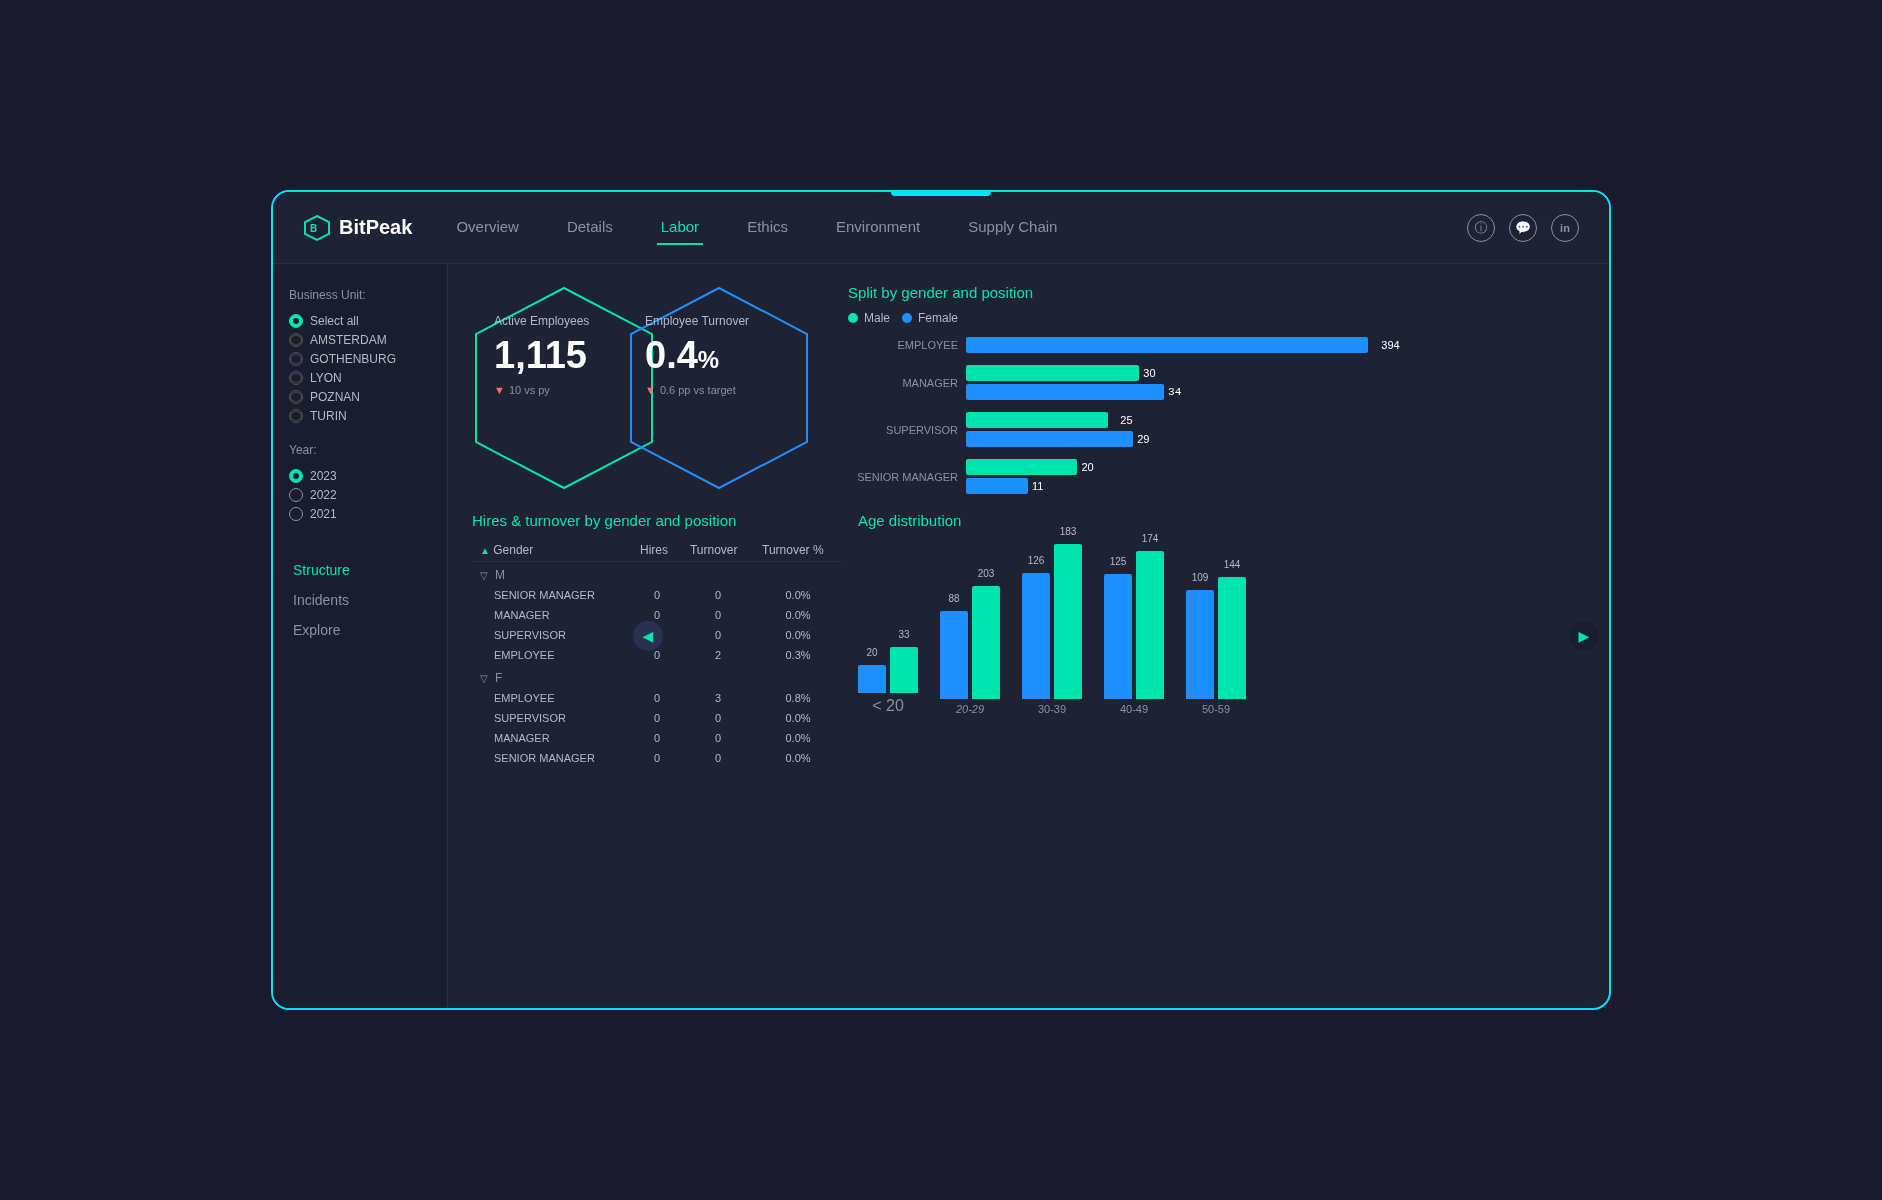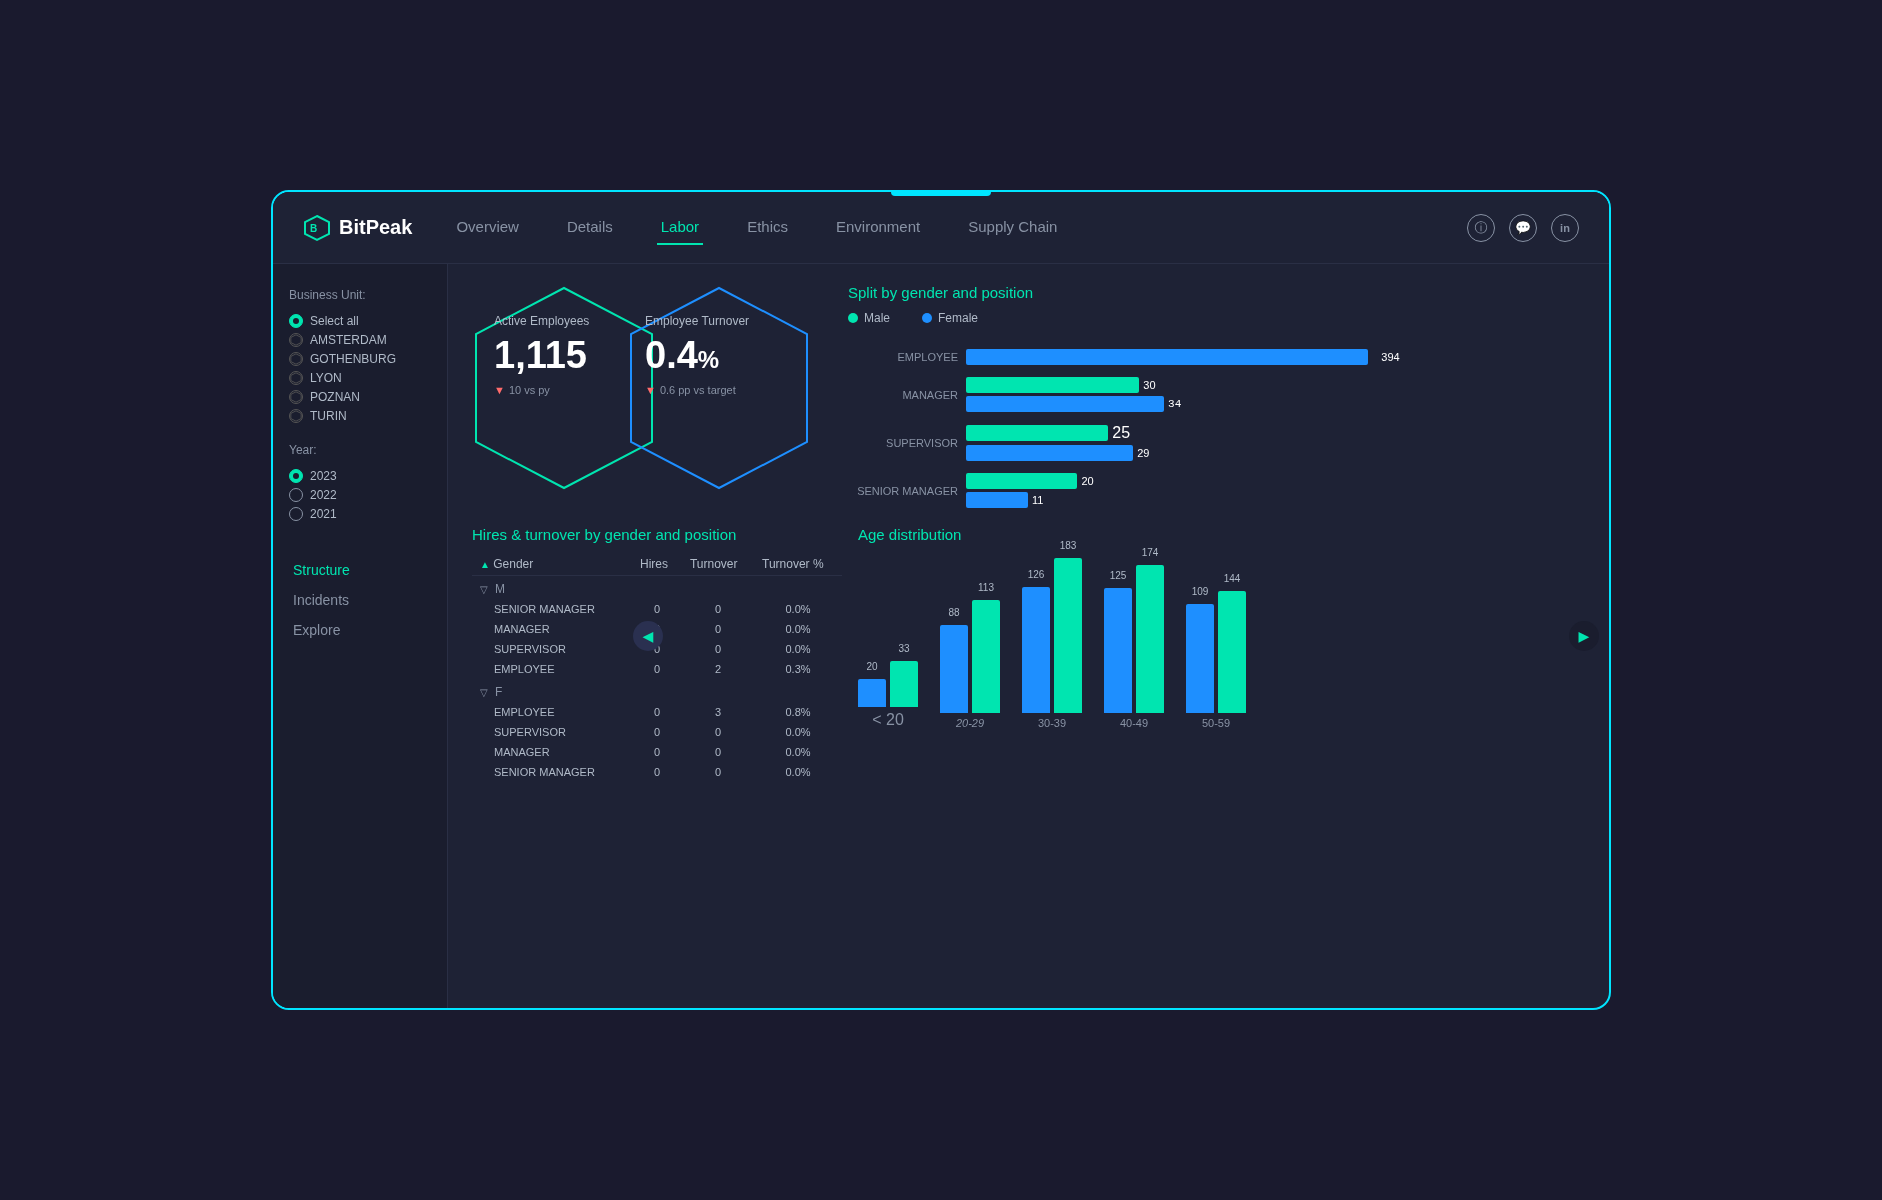--- a/index.html
+++ b/index.html
@@ -206,22 +206,22 @@
     
     .section-title {
       color: #00e5b0;
       font-size: 15px;
       font-weight: 500;
       margin-bottom: 10px;
     }
     
     .gender-legend {
       display: flex;
-      gap: 32px;
-      margin-bottom: 24px;
+      gap: 12px;
+      margin-bottom: 12px;
     }
     .legend-item {
       display: flex;
       align-items: center;
       gap: 6px;
       font-size: 12px;
       color: #b0bac8;
     }
     .legend-dot {
       width: 10px;
@@ -531,21 +531,21 @@
                   <span style="color:#fff; font-size:11px;font-family:Liberation Mono, monospace;">34</span>
                 </div>
               </div>
             </div>
 
             <div class="bar-row">
               <div class="bar-label">SUPERVISOR</div>
               <div class="bar-group">
                 <div style="display:flex; align-items:center; gap:4px;">
                   <div class="bar-fill green" style="width:23%;"></div>
-                  <span style="color:#fff; font-size:16px;">25</span>
+                  <span style="color:#fff; font-size:11px;margin-left:8px;">25</span>
                 </div>
                 <div style="display:flex; align-items:center; gap:4px;">
                   <div class="bar-fill blue" style="width:27%;"></div>
                   <span style="color:#fff; font-size:11px;">29</span>
                 </div>
               </div>
             </div>
 
             <div class="bar-row">
               <div class="bar-label">SENIOR MANAGER</div>
@@ -665,21 +665,21 @@
             </div>
 
             <div class="age-group" style="display:flex; flex-direction:column; align-items:center;">
               <div class="age-bar-pair" style="display:flex; gap:4px; align-items:flex-end;">
                 <div style="position:relative;">
                   <div style="width:28px; height:88px; border-radius:2px 2px 0 0; background:#1e8fff;"></div>
                   <span style="position:absolute; top:-18px; left:50%; transform:translateX(-50%); font-size:10px; color:#b0bac8; white-space:nowrap;">88</span>
                 </div>
                 <div style="position:relative;">
                   <div style="width:28px; height:113px; border-radius:2px 2px 0 0; background:#00e5b0;"></div>
-                  <span style="position:absolute; top:-18px; left:50%; transform:translateX(-50%); font-size:10px; color:#b0bac8; white-space:nowrap;">113</span>
+                  <span style="position:absolute; top:-18px; left:50%; transform:translateX(-50%); font-size:10px; color:#b0bac8; white-space:nowrap;">203</span>
                 </div>
               </div>
               <div class="age-label" style="color:#8892a4; font-size:11px; margin-top:4px;font-style:italic;">20-29</div>
             </div>
 
             <div class="age-group" style="display:flex; flex-direction:column; align-items:center;">
               <div class="age-bar-pair" style="display:flex; gap:4px; align-items:flex-end;">
                 <div style="position:relative;">
                   <div style="width:28px; height:126px; border-radius:2px 2px 0 0; background:#1e8fff;"></div>
                   <span style="position:absolute; top:-18px; left:50%; transform:translateX(-50%); font-size:10px; color:#b0bac8; white-space:nowrap;">126</span>

